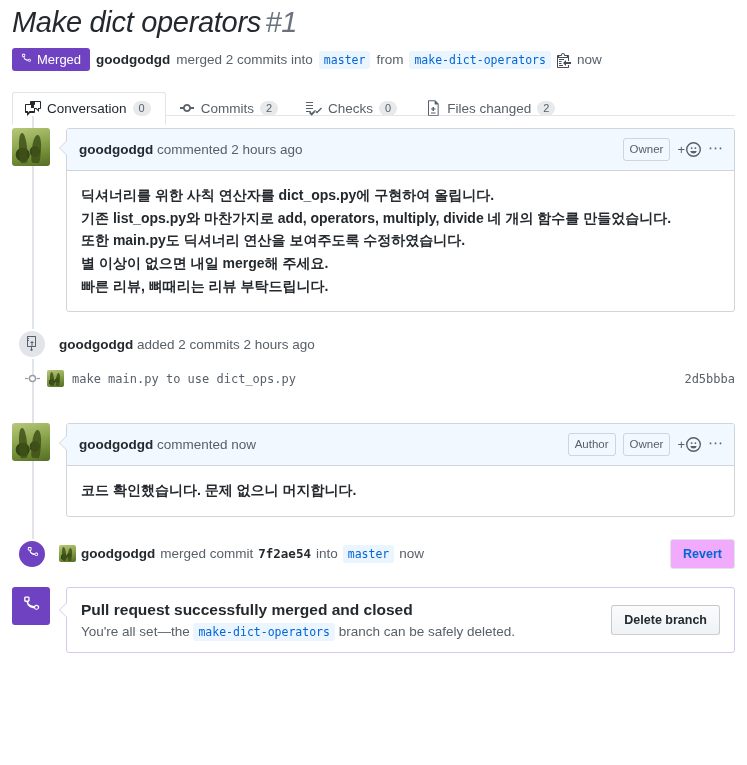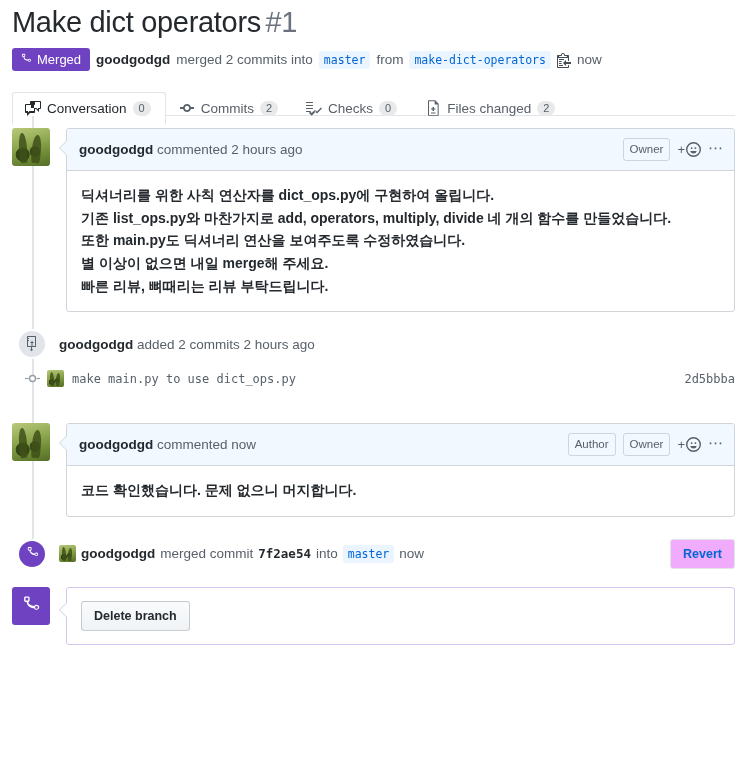--- a/index.html
+++ b/index.html
@@ -7,21 +7,21 @@
     margin: 0; padding: 0;
     width: 747px; height: 765px;
     background: #ffffff;
     font-family: "Liberation Sans", sans-serif;
     color: #24292e;
     overflow: hidden;
   }
   .page { position: relative; width: 747px; height: 765px; }
 
   
-  .title-row { padding: 6px 12px 0 12px; }
+  .title-row { padding: 6px 12px 0 12px; font-style: italic; }
   .pr-title {
     font-size: 29px; font-weight: normal; line-height: 1.15;
     letter-spacing: -0.3px; color: #24292e; display: inline;
   }
   .pr-number { color: #6a737d; font-weight: normal; }
 
   
   .subhead {
     display: flex; align-items: center; gap: 6px;
     padding: 9px 12px 11px 12px; font-size: 13.5px; color: #586069;
@@ -353,17 +353,25 @@
     </div>
   </div>
 
   <div class="merge-banner-row">
     <div class="merge-square">
       <svg width="20" height="22" viewBox="0 0 12 16" fill="currentColor">
         <path d="M10 7c-.73 0-1.38.41-1.73 1.02V8C7.22 7.98 6 7.64 5.14 6.98c-.75-.58-1.03-1.33-1.13-1.98H4c.55 0 1-.45 1-1V2c0-.55-.45-1-1-1H2c-.55 0-1 .45-1 1v2c0 .55.45 1 1 1h.86c.1 1.05.51 2.37 1.68 3.28C5.58 9.19 7 9.55 8.31 9.63c.3.68.97 1.15 1.69 1.15 1.1 0 2-.9 2-2s-.9-1.78-2-1.78zM4 4H2V2h2v2zm6 6c-.55 0-1-.45-1-1s.45-1 1-1 1 .45 1 1-.45 1-1 1z"></path>
       </svg>
     </div>
     <div class="merge-box">
+      <div class="merge-texts">
+        <div class="merge-title">Pull request successfully merged and closed</div>
+        <div class="merge-sub">
+          <span>You're all set—the</span>
+          <span class="branch-chip">make-dict-operators</span>
+          <span>branch can be safely deleted.</span>
+        </div>
+      </div>
       <button class="btn">Delete branch</button>
     </div>
   </div>
 
 </div>
 
 </body></html>

